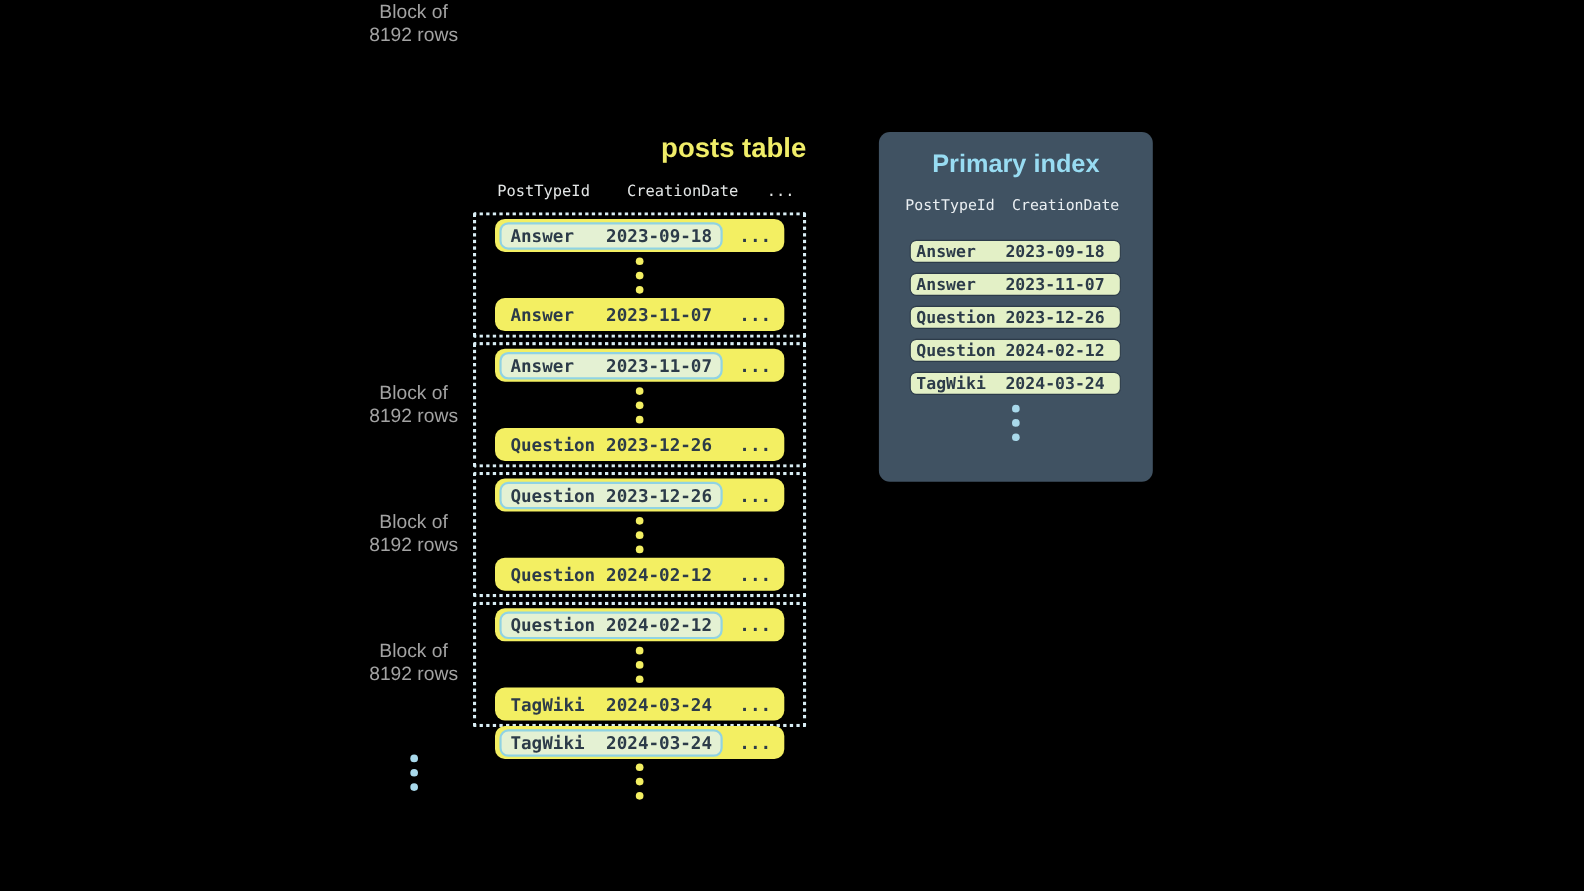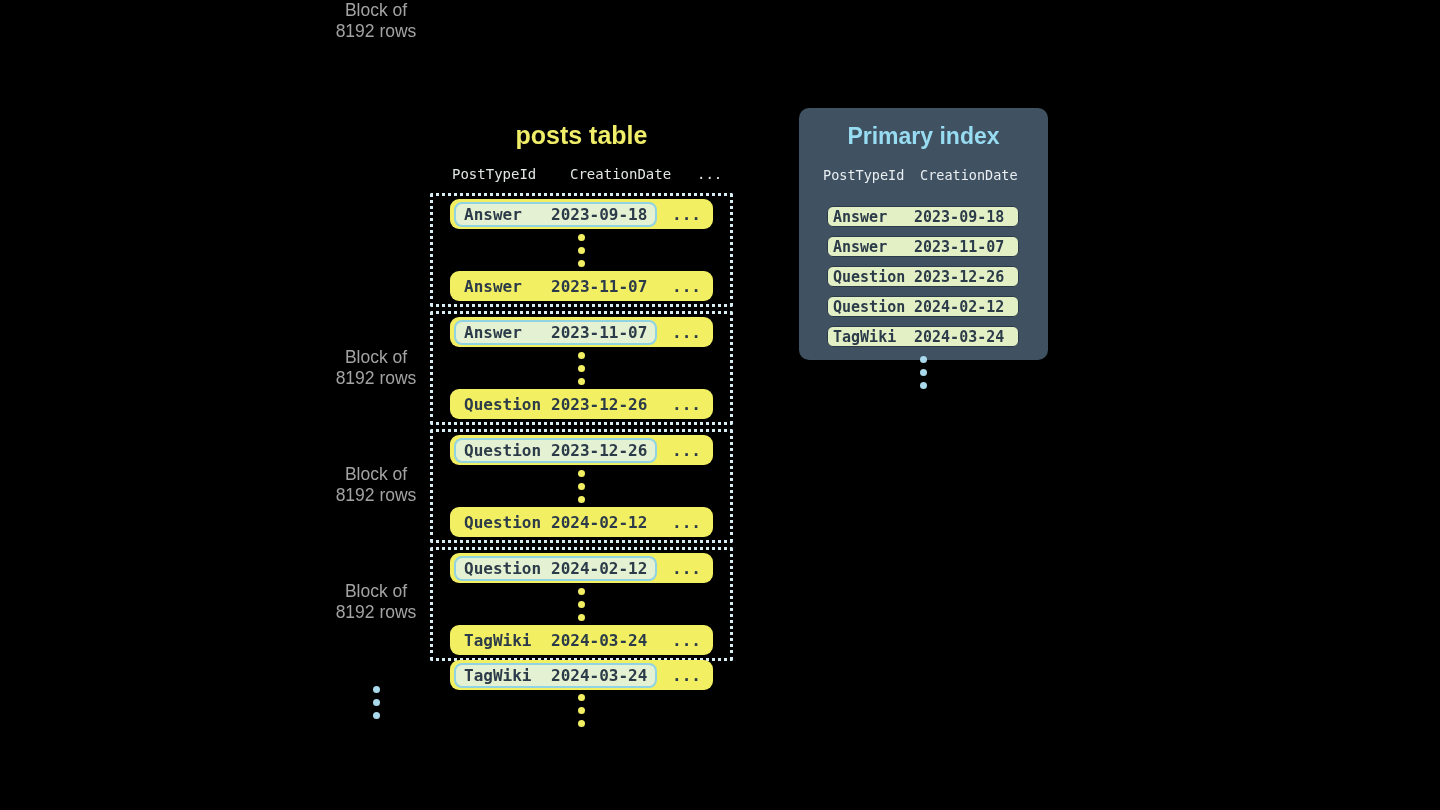--- a/index.html
+++ b/index.html
@@ -2,21 +2,21 @@
 <html><head>
 <meta charset="utf-8">
 <style>
   * { margin: 0; padding: 0; box-sizing: border-box; }
   html, body { width: 1440px; height: 810px; background: #000; overflow: hidden; }
   body { position: relative; font-family: "Liberation Sans", sans-serif; }
 
   
   .posts-title {
     position: absolute; left: 430px; top: 121px; width: 303px;
-    text-align: center; font-size: 25px; font-weight: 600; color: #f0ed68;
+    text-align: right; font-size: 25px; font-weight: 600; color: #f0ed68;
   }
   .posts-header {
     position: absolute; left: 452px; top: 166px;
     display: flex; font-family: "DejaVu Sans Mono", monospace;
     font-size: 14px; color: #e3e6e6; white-space: pre;
   }
   .posts-header .h-type { width: 118px; }
   .posts-header .h-date { width: 127px; }
 
   .blocks { position: absolute; left: 430px; top: 193px; width: 303px; }
@@ -53,21 +53,21 @@
   .block-label-3 { top: 464px; }
   .block-label-4 { top: 581px; }
 
   .overflow-row { position: absolute; left: 450px; top: 660px; }
 
   .bottom-dots { position: absolute; left: 430px; top: 694px; width: 303px; }
   .left-dots   { position: absolute; left: 300px; top: 686px; width: 152px; }
 
   
   .index-panel {
-    position: absolute; left: 799px; top: 108px; width: 249px; height: 252px;
+    position: absolute; left: 799px; top: 120px; width: 249px; height: 318px;
     background: #405262; border-radius: 10px;
   }
   .index-title {
     margin-top: 15px; text-align: center;
     font-size: 23px; font-weight: 600; color: #98dcf2;
   }
   .index-header {
     margin: 17px 0 0 24px; display: flex;
     font-family: "DejaVu Sans Mono", monospace; font-size: 13.5px; color: #eaeff2;
   }

